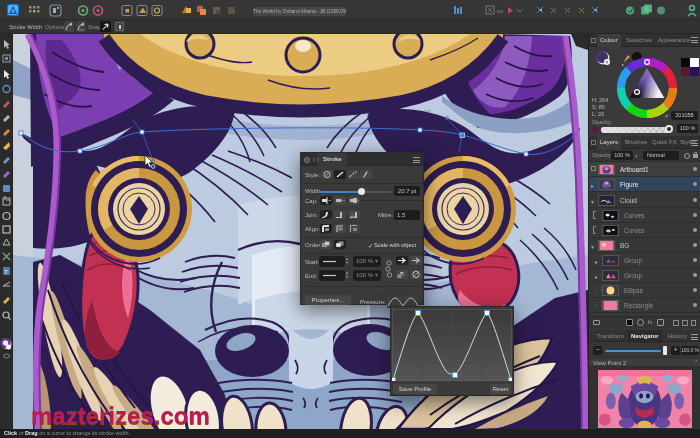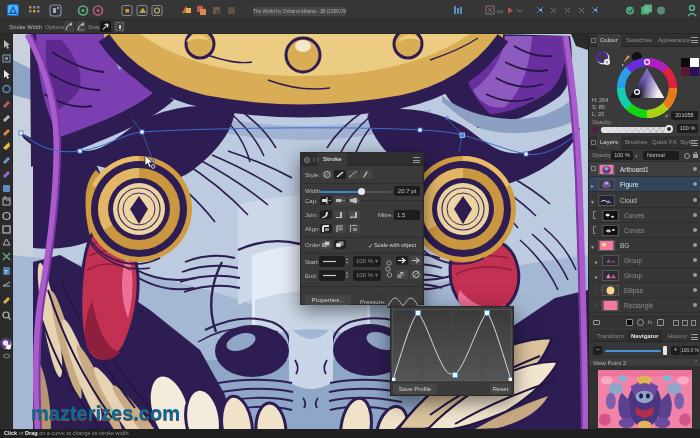--- a/index.html
+++ b/index.html
@@ -8,21 +8,21 @@
 .abs { position:absolute; }
 
 #tb1 { left:0; top:0; width:700px; height:20px; background:#363636; border-bottom:1px solid #2a2a2a; }
 #tb2 { left:0; top:20px; width:700px; height:14px; background:#323232; border-bottom:1px solid #262626; }
 .tbtxt { position:absolute; font-size:5.8px; color:#b9b9b9; }
 .titlepill { position:absolute; left:253px; top:7px; width:93px; height:9px; background:#474747; border-radius:2px; color:#b4b0ac; font-size:4.8px; line-height:9px; text-align:center; overflow:hidden; white-space:nowrap; }
 
 #leftbar { left:0; top:34px; width:13px; height:395px; background:#2b2b2b; border-right:1px solid #242424; }
 
 #canvas { left:13px; top:34px; width:575px; height:395px; background:#bfcde1; overflow:hidden; }
-#wm { position:absolute; left:18px; top:368px; font-size:20px; font-weight:bold; color:#0369a1; letter-spacing:0px; text-shadow:0 1px 0 #8a4a12; }
+#wm { position:absolute; left:18px; top:368px; font-size:24px; font-weight:bold; color:#be185d; letter-spacing:0px; text-shadow:0 1px 0 #8a4a12; }
 
 #status { left:0; top:429px; width:700px; height:9px; background:#1f1f1f; color:#8f8f8f; font-size:5.5px; line-height:9px; padding-left:4px; }
 #status b { color:#e8e8e8; }
 
 #rp { left:588px; top:34px; width:112px; height:395px; background:#373737; border-left:1px solid #222; font-size:6.5px; color:#b5b5b5; }
 .tabrow { position:absolute; left:0; width:112px; height:12px; background:#303030; border-bottom:1px solid #272727; }
 .tab { position:absolute; top:0; height:13px; line-height:13px; padding:0 3px; color:#8f8f8f; font-size:6px; }
 .tab.act { background:#3d3d3d; color:#dcdcdc; }
 .burger { position:absolute; right:3px; top:3px; width:7px; height:6px; border-top:1px solid #9a9a9a; border-bottom:1px solid #9a9a9a; }
 .burger:after { content:""; position:absolute; left:0; top:2px; width:7px; height:1px; background:#9a9a9a; }

